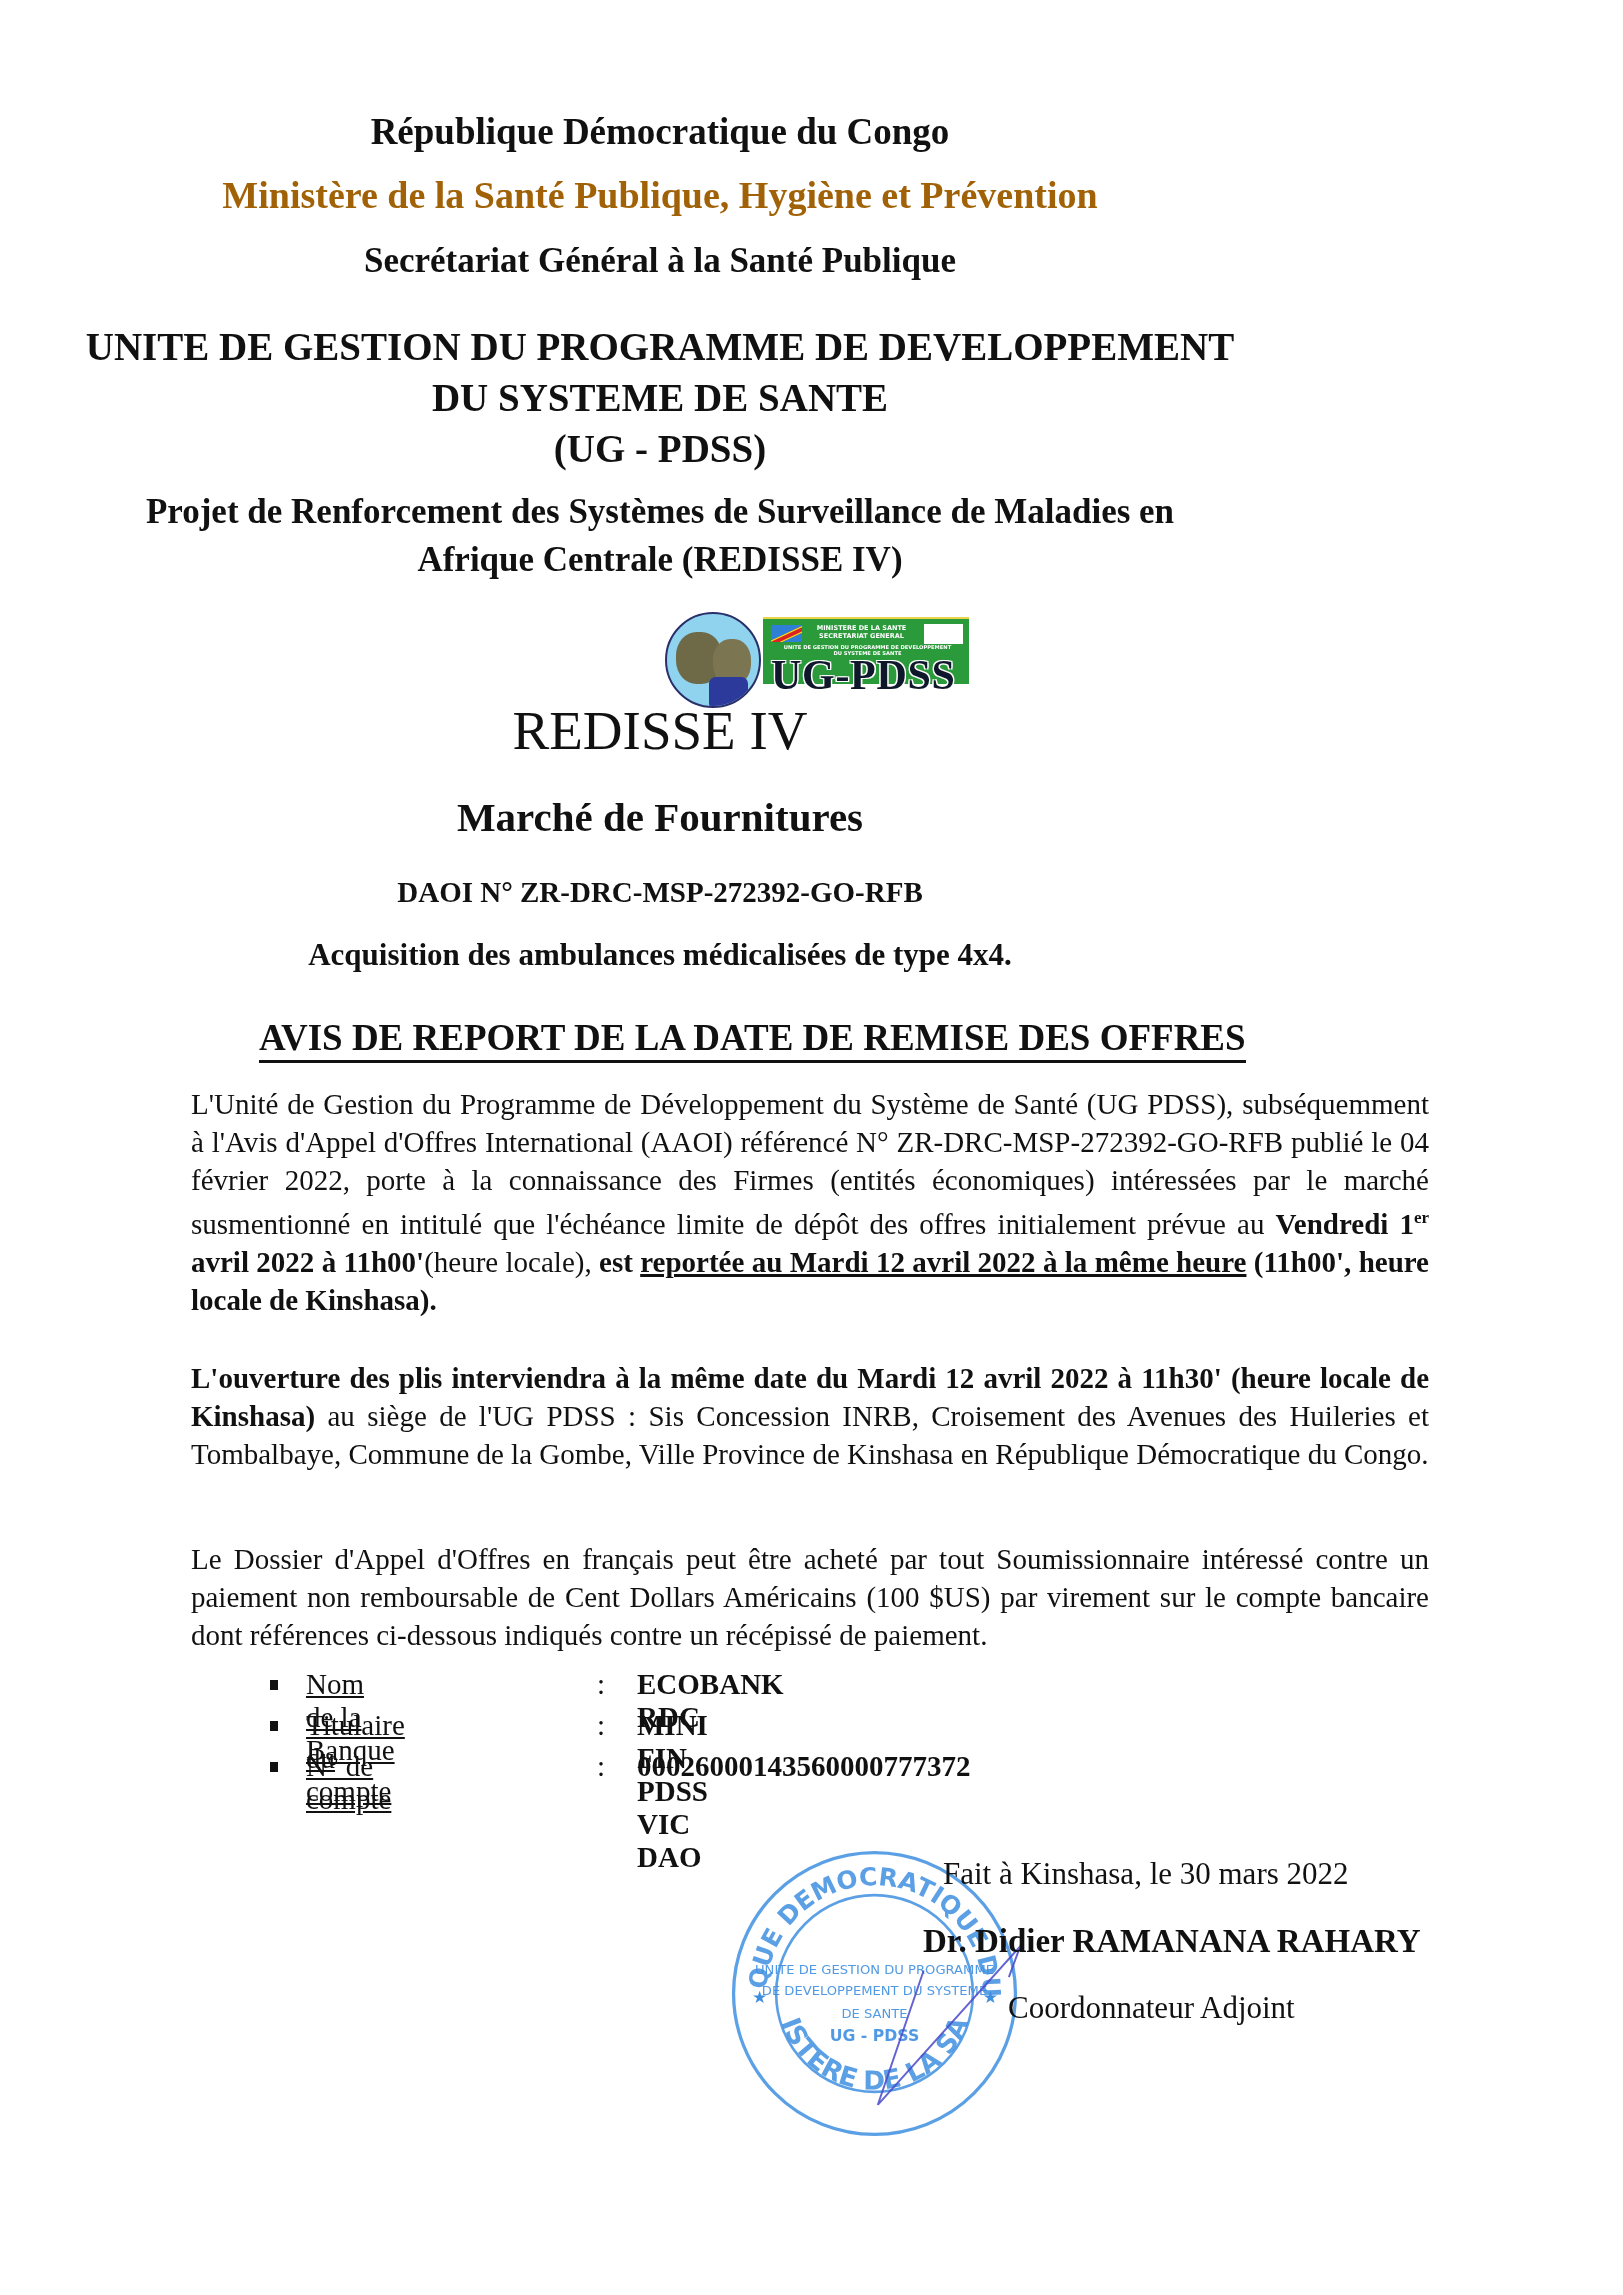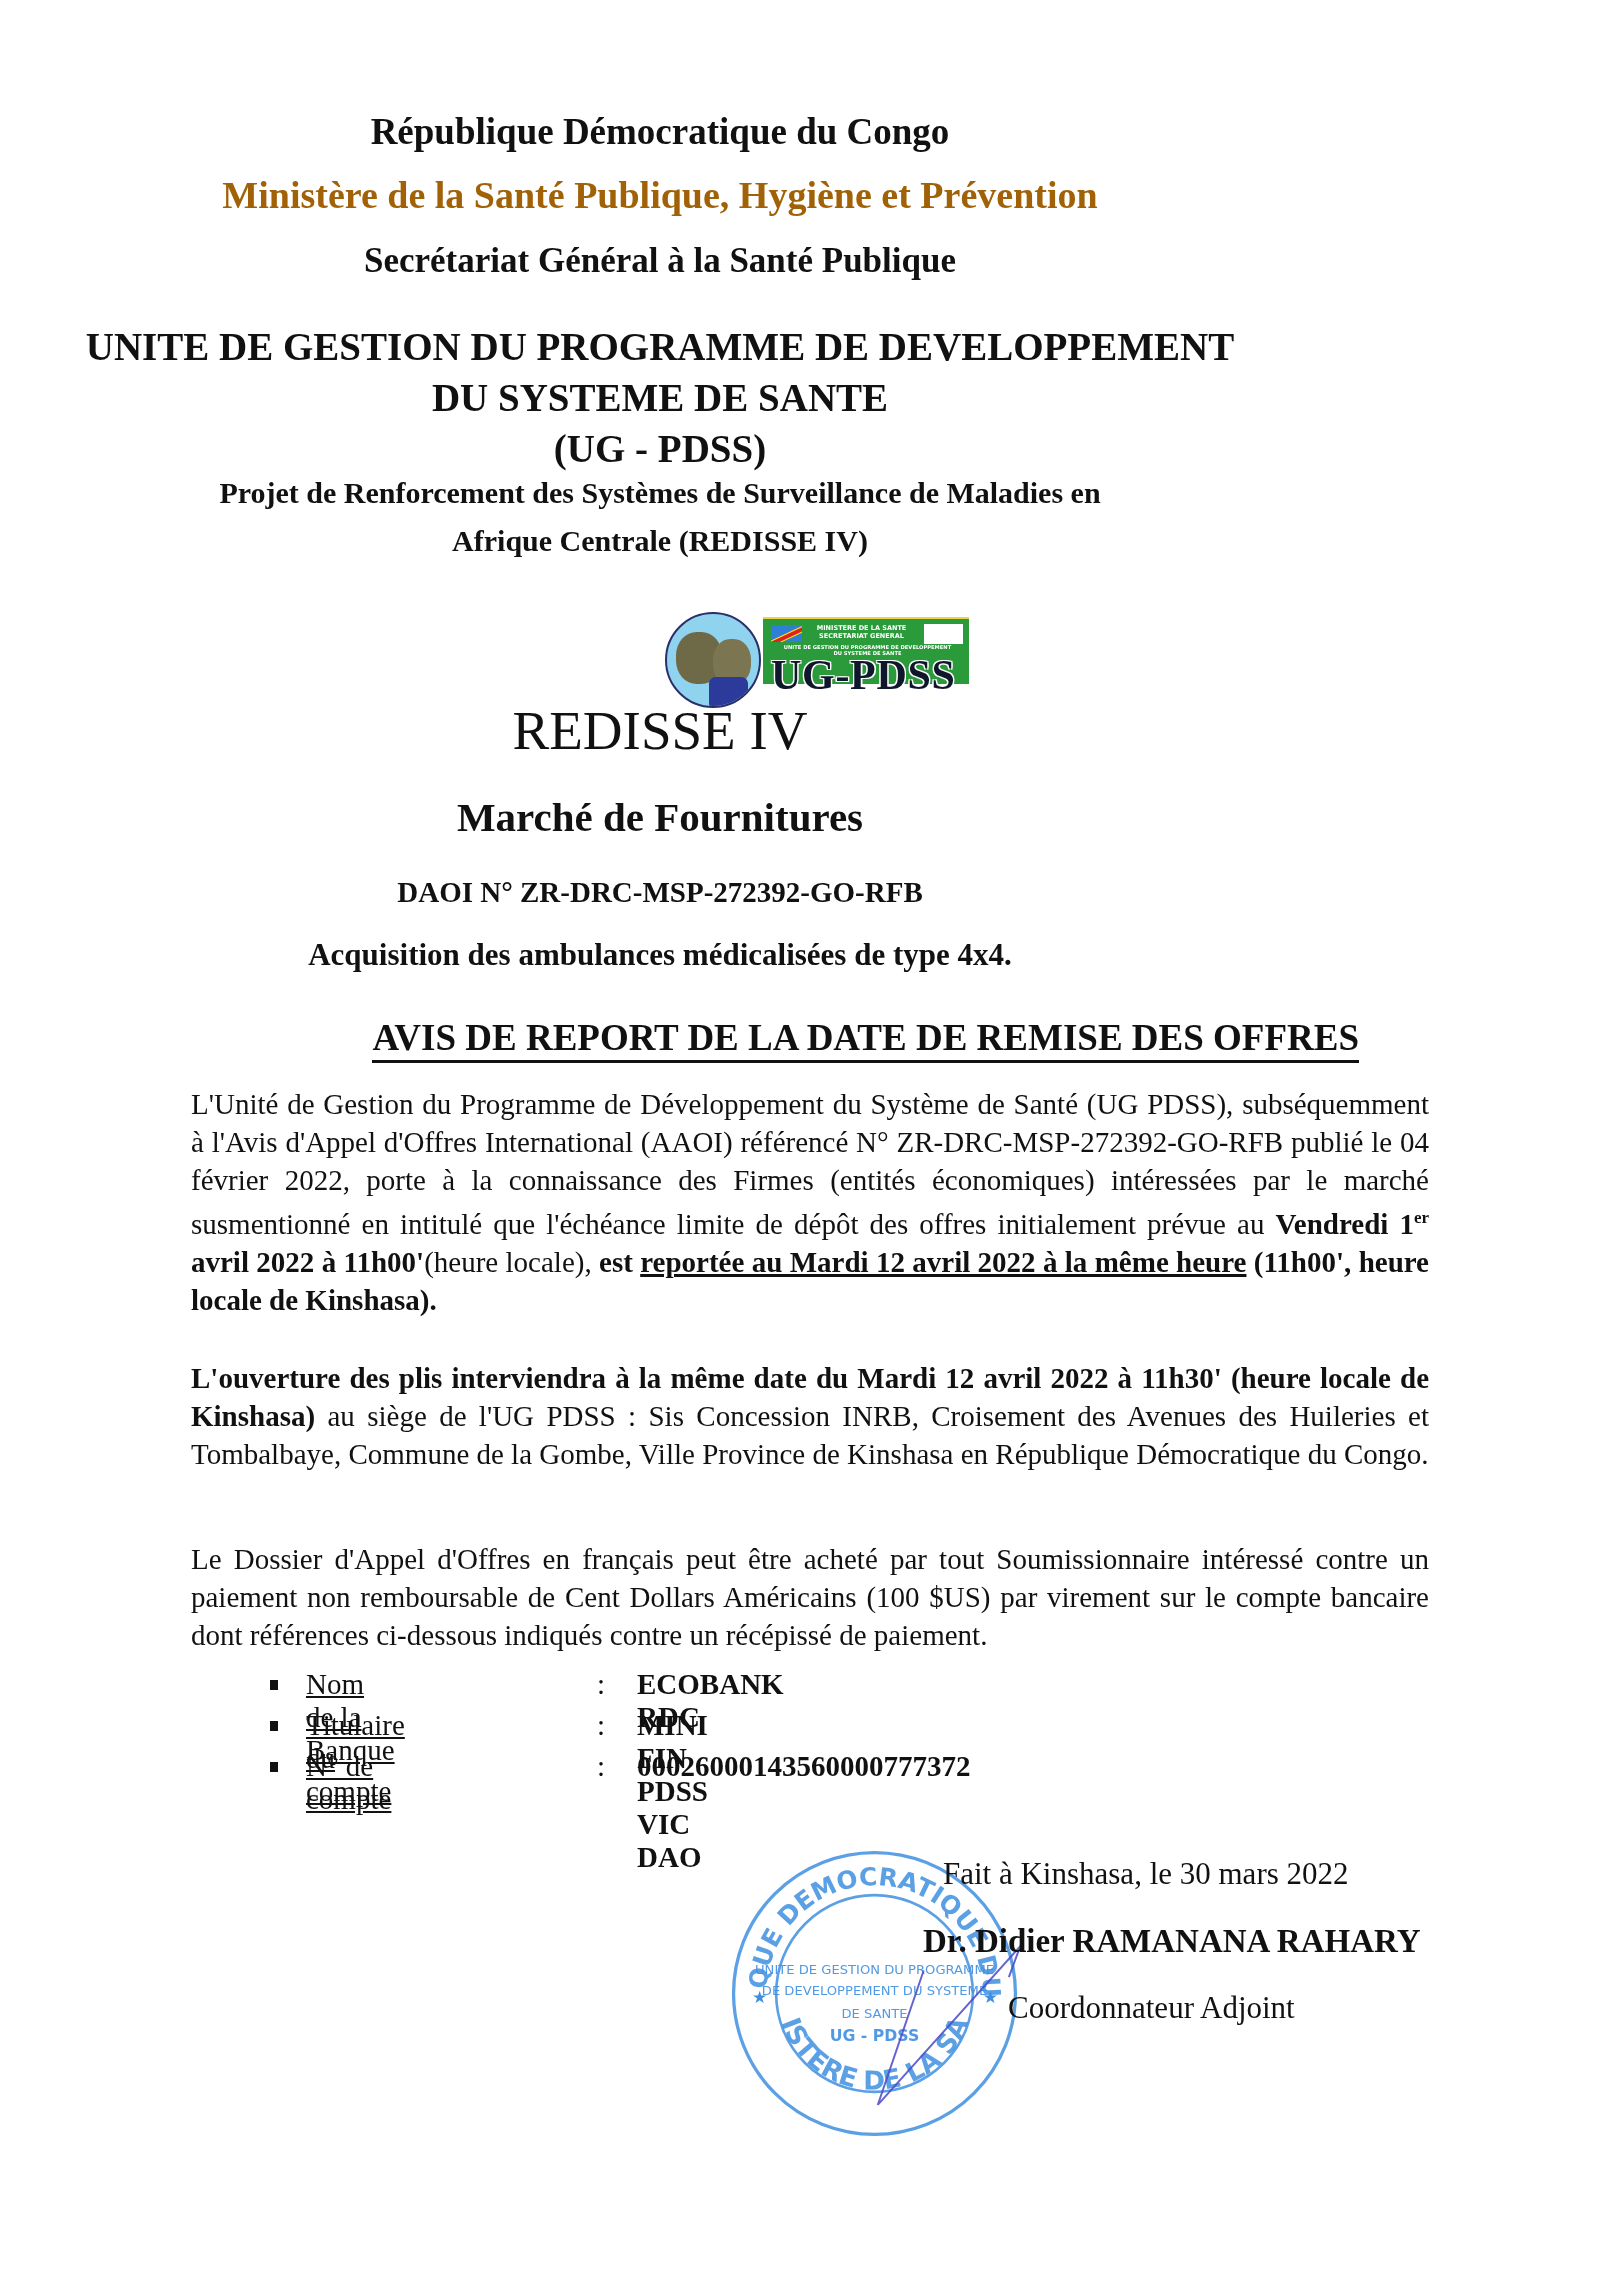--- a/index.html
+++ b/index.html
@@ -6,21 +6,21 @@
   body {
     width: 1623px; height: 2295px; position: relative; overflow: hidden;
     font-family: "Liberation Serif", "DejaVu Serif", serif; color: #111;
   }
   .center { position: absolute; left: 0; width: 1320px; text-align: center; }
   .hdr { font-weight: bold; }
   .h1 { top: 110px; font-size: 37px; }
   .h2 { top: 173px; font-size: 38px; color: #a16207; }
   .h3 { top: 241px; font-size: 35px; }
   .h4 { top: 321px; font-size: 39px; line-height: 51px; }
-  .h5 { top: 469px; font-size: 30px; line-height: 48px; }
+  .h5 { top: 488px; font-size: 35px; line-height: 48px; }
 
   
   .logo { position: absolute; left: 658px; top: 605px; width: 314px; height: 98px; }
   .logo-circle { position: absolute; left: 6.5px; top: 6.5px; width: 92px; height: 92px; border-radius: 50%;
     background: #8fd3ef; border: 2px solid #2a2f6a; overflow: hidden; }
   .logo-face1 { position: absolute; left: 9.2px; top: 18.3px; width: 46px; height: 52px; border-radius: 45%; background: #6e6a48; }
   .logo-face2 { position: absolute; left: 46px; top: 25px; width: 38px; height: 46px; border-radius: 45%; background: #7b7552; }
   .logo-cloth { position: absolute; left: 42px; top: 63px; width: 39px; height: 33px; background: #2c3a9c; border-radius: 6.5px; }
   .logo-band { position: absolute; left: 105px; top: 11.8px; width: 206px; height: 65px; background: #2a9a3a; border-top: 2px solid #e9d44a; }
   .logo-flag { position: absolute; left: 7.9px; top: 6.5px; width: 31px; height: 17px; background: #2f7fd6; overflow: hidden; }
@@ -28,21 +28,21 @@
   .logo-small { position: absolute; left: 43px; top: 6.5px; color: #fff; font-family: "DejaVu Sans", sans-serif; font-size: 6.5px; font-weight: bold; line-height: 7.2px; text-align: center; width: 111px; }
   .logo-small2 { position: absolute; left: 6.5px; top: 26px; color: #fff; font-family: "DejaVu Sans", sans-serif; font-size: 5.2px; font-weight: bold; width: 196px; text-align: center; line-height: 5.9px; }
   .logo-globe { position: absolute; left: 161px; top: 5.2px; width: 39px; height: 19.6px; background: #fff; }
   .logo-ug { position: absolute; left: 113px; top: 46px; font-family: "Liberation Serif", serif; font-weight: bold; font-size: 42px; color: #0f172a;
     text-shadow: 1.3px 1.3px 0 #fff, -1.3px -1.3px 0 #fff, 1.3px -1.3px 0 #fff, -1.3px 1.3px 0 #fff; letter-spacing: 0.7px; }
   .redisse { top: 699px; font-size: 55px; font-weight: normal; }
 
   .marche { top: 793px; font-size: 41px; font-weight: bold; }
   .daoi { top: 876px; font-size: 29px; font-weight: bold; }
   .acq { top: 937px; font-size: 31px; font-weight: bold; }
-  .avis-wrap { position: absolute; left: 253px; top: 1016px; width: 1106px; text-align: right; }
+  .avis-wrap { position: absolute; left: 259px; top: 1016px; width: 1106px; text-align: left; }
   .avis { font-size: 37px; font-weight: bold; display: inline-block; border-bottom: 3.9px solid #111; padding-bottom: 1.3px; }
 
   .para { position: absolute; left: 191px; width: 1238px; font-size: 29px; line-height: 38px; text-align: justify; }
   .p1 { top: 1085px; }
   .p2 { top: 1359px; }
   .p3 { top: 1540px; }
   .b { font-weight: bold; }
   .u { text-decoration: underline; text-decoration-thickness: 3.3px; }
   sup { font-size: 17px; }
 

